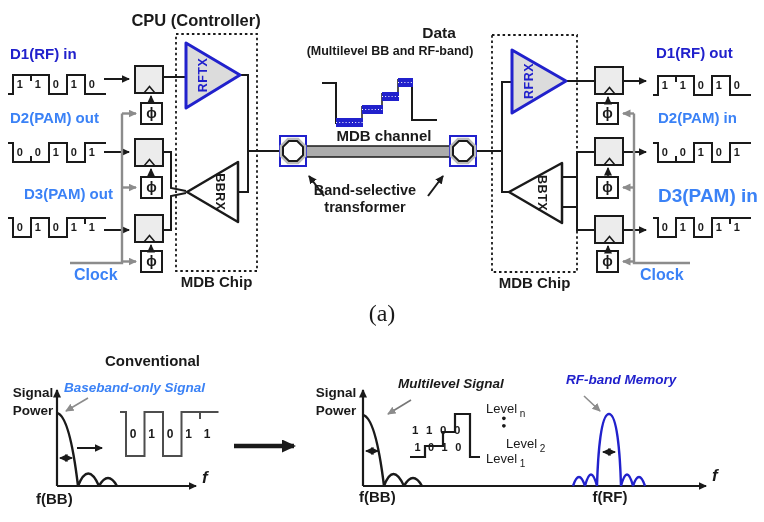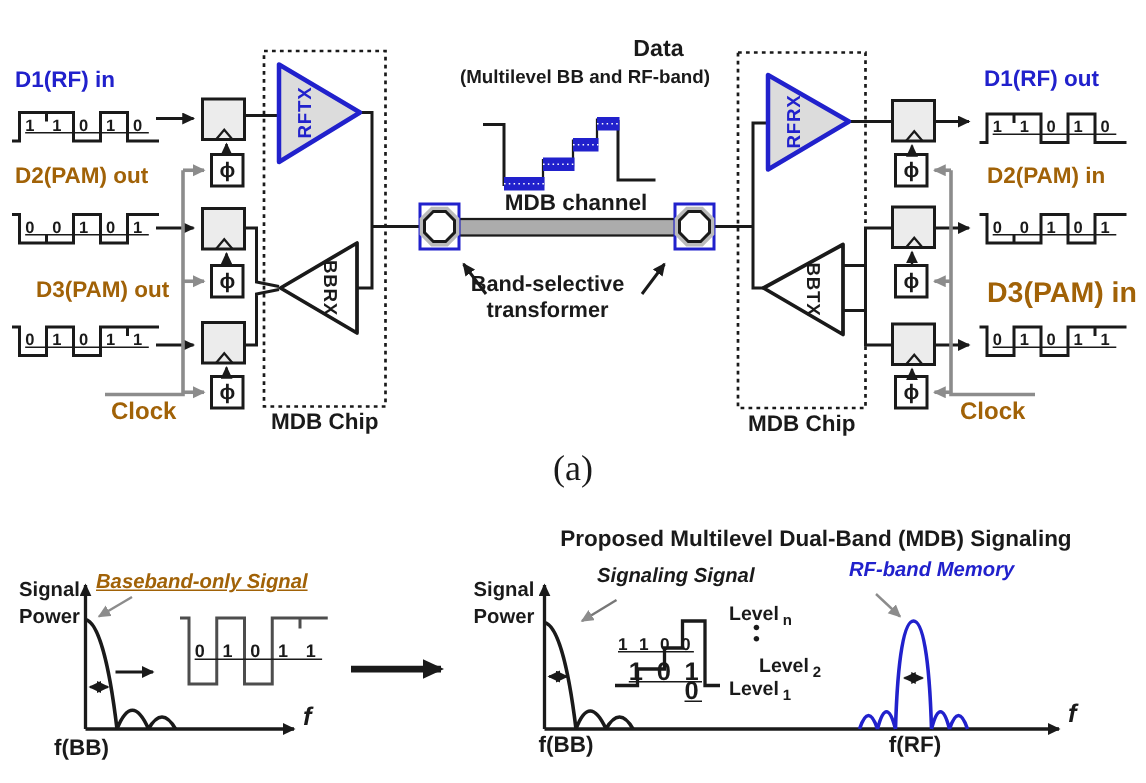--- a/index.html
+++ b/index.html
@@ -2,30 +2,30 @@
 <html><head>
 <meta charset="utf-8">
 <style>
   html,body{margin:0;padding:0;background:#fff;}
   #canvas{position:relative;width:764px;height:522px;background:#ffffff;overflow:hidden;
           font-family:"Liberation Sans","DejaVu Sans",sans-serif;color:#1a1a1a;}
   svg{position:absolute;left:0;top:0;}
   .lbl{position:absolute;font-weight:bold;white-space:nowrap;line-height:1.1;}
   .c{text-align:center;}
   .blue{color:#2121cc;}
-  .gray{color:#a16207;}
+  .gray{color:#3b82f6;}
   .it{font-style:italic;}
   .serif{font-family:"Liberation Serif","DejaVu Serif",serif;font-weight:normal;}
   .bits{position:absolute;font-weight:bold;font-size:11px;letter-spacing:4.4px;
-        width:90px;text-align:center;line-height:13px;text-decoration:underline;}
+        width:90px;text-align:center;line-height:13px;}
   .vamp{position:absolute;width:60px;height:14px;text-align:center;font-weight:bold;
         font-size:12.5px;letter-spacing:0.5px;line-height:14px;}
   .phi{position:absolute;width:21px;height:21px;text-align:center;line-height:20px;
        font-weight:bold;font-size:14px;}
-  .lvl{position:absolute;font-weight:bold;font-size:13px;white-space:nowrap;text-align:center;}
+  .lvl{position:absolute;font-weight:normal;font-size:13px;white-space:nowrap;text-align:center;}
   .lvl sub{font-size:10px;}
   .vdots{position:absolute;writing-mode:vertical-rl;font-weight:bold;font-size:13px;
          letter-spacing:3px;line-height:10px;}
 </style>
 </head>
 <body>
 
 <div id="canvas">
 
 <svg width="764" height="522" viewBox="0 0 764 522">
@@ -197,20 +197,21 @@
     <line x1="411" y1="400" x2="388" y2="414" stroke="#777777" stroke-width="1.6" marker-end="url(#ahg)"></line>
     <path d="M410,457 H425 V446 H443 V432 H455 V414 H470 V457 H480" fill="none" stroke="#1a1a1a" stroke-width="2.2"></path>
     <line x1="584" y1="396" x2="600" y2="411" stroke="#8c8c8c" stroke-width="1.6" marker-end="url(#ahg)"></line>
     <path d="M597,486 C598,452 601,414 609,414 C617,414 620,452 621,486
              M573,486 Q579,468 585,486 M585,486 Q591,463 597,486
              M621,486 Q627,463 633,486 M633,486 Q639,468 645,486" fill="none" stroke="#2121cc" stroke-width="2.4"></path>
     <line x1="603" y1="452" x2="615" y2="452" stroke="#1a1a1a" stroke-width="1.6" marker-start="url(#ahs)" marker-end="url(#ah)"></line>
   </g>
 </svg>
 
+<div class="lbl c" style="left:130px;top:11px;width:132px;font-size:16.5px;">CPU (Controller)</div>
 
 <div class="lbl blue" style="left:10px;top:46px;font-size:15px;">D1(RF) in</div>
 <div class="lbl gray" style="left:10px;top:110px;font-size:15px;">D2(PAM) out</div>
 <div class="lbl gray" style="left:10px;top:186px;font-size:15px;margin-left:14px;">D3(PAM) out</div>
 <div class="lbl gray" style="left:74px;top:266px;font-size:16px;">Clock</div>
 
 <div class="lbl blue" style="left:656px;top:45px;font-size:15px;">D1(RF) out</div>
 <div class="lbl gray" style="left:658px;top:110px;font-size:15px;">D2(PAM) in</div>
 <div class="lbl gray" style="left:658px;top:186px;font-size:19px;">D3(PAM) in</div>
 <div class="lbl gray" style="left:640px;top:266px;font-size:16px;">Clock</div>
@@ -240,39 +241,39 @@
 <div class="lbl c" style="left:399px;top:24px;width:80px;font-size:15.5px;">Data</div>
 <div class="lbl c" style="left:328px;top:128px;width:112px;font-size:15px;">MDB channel</div>
 <div class="lbl c" style="left:297px;top:45px;width:186px;font-size:12.5px;">(Multilevel BB and RF-band)</div>
 <div class="lbl c" style="left:295px;top:182px;width:140px;font-size:14.5px;line-height:17px;text-align:center;">
   <span>Band-selective</span><br>
   <span>transformer</span>
 </div>
 
 <div class="lbl c serif" style="left:352px;top:300px;width:60px;font-size:24px;">(a)</div>
 
+<div class="lbl c" style="left:85px;top:353px;width:135px;font-size:15px;">Conventional</div>
 <div class="lbl c" style="left:8px;top:384px;width:50px;font-size:13.5px;line-height:17.5px;">
   <span>Signal</span><br>
   <span>Power</span>
 </div>
-<div class="lbl gray it" style="left:64px;top:381px;font-size:13.5px;text-decoration:underline;">Baseband-only Signal</div>
+<div class="lbl gray it" style="left:64px;top:381px;font-size:13.5px;">Baseband-only Signal</div>
 <div class="bits" style="left:126px;top:427px;width:92.5px;font-size:12px;letter-spacing:4.25px;line-height:14px;">0 1 0 1 1</div>
 <div class="lbl" style="left:36px;top:491px;font-size:15px;">f(BB)</div>
 <div class="lbl it" style="left:202px;top:469px;font-size:17px;">f</div>
 
-<div class="lbl c" style="left:368px;top:352px;width:352px;font-size:15px;">Proposed Multilevel Dual-Band (MDB) Signaling</div>
 <div class="lbl c" style="left:311px;top:384px;width:50px;font-size:13.5px;line-height:17.5px;">
   <span>Signal</span><br>
   <span>Power</span>
 </div>
-<div class="lbl it" style="left:398px;top:377px;font-size:13.5px;">Signaling Signal</div>
+<div class="lbl it" style="left:398px;top:377px;font-size:13.5px;">Multilevel Signal</div>
 <div class="lbl it blue" style="left:566px;top:373px;font-size:13.5px;">RF-band Memory</div>
 
 <div class="bits" style="left:412px;top:424px;width:58px;font-size:11.5px;letter-spacing:2.2px;text-align:left;">1 1 0 0</div>
-<div class="bits" style="left:410px;top:441px;width:58px;font-size:17px;letter-spacing:2.2px;text-align:right;">1 0 1 0</div>
+<div class="bits" style="left:410px;top:441px;width:58px;font-size:11px;letter-spacing:2.2px;text-align:center;">1 0 1 0</div>
 
 <div class="lvl" style="left:486px;top:401px;"><span>Level</span> <sub>n</sub></div>
 <div class="vdots" style="left:499px;top:416px;">••</div>
 <div class="lvl" style="left:506px;top:436px;"><span>Level</span> <sub>2</sub></div>
 <div class="lvl" style="left:486px;top:451px;"><span>Level</span> <sub>1</sub></div>
 
 <div class="lbl" style="left:359px;top:489px;font-size:15px;">f(BB)</div>
 <div class="lbl c" style="left:588px;top:489px;width:44px;font-size:15px;">f(RF)</div>
 <div class="lbl it" style="left:712px;top:467px;font-size:17px;">f</div>
 

